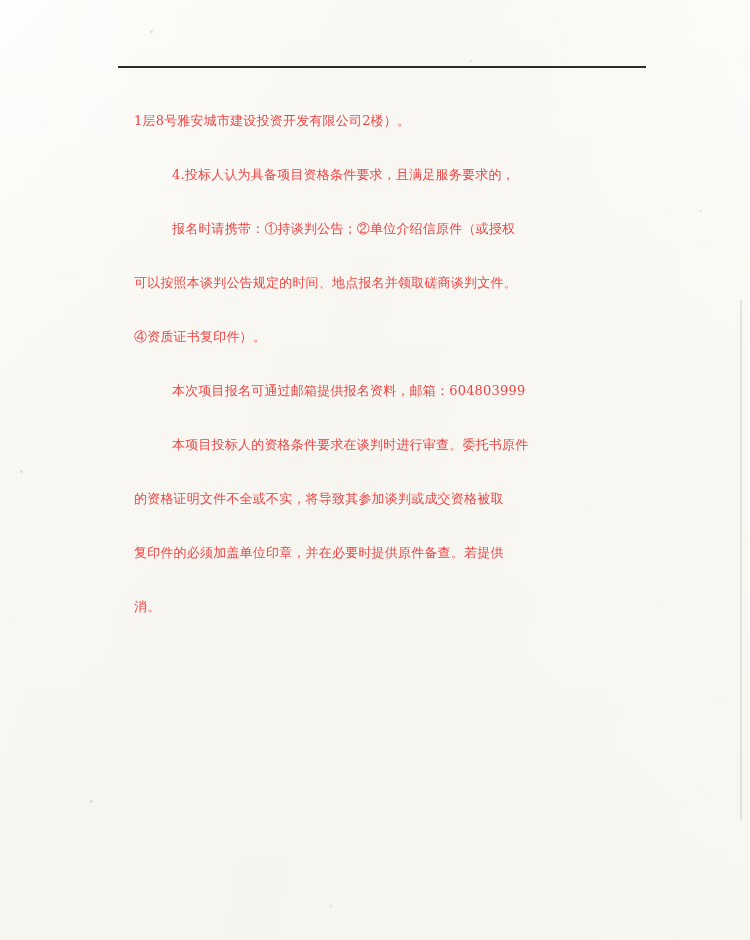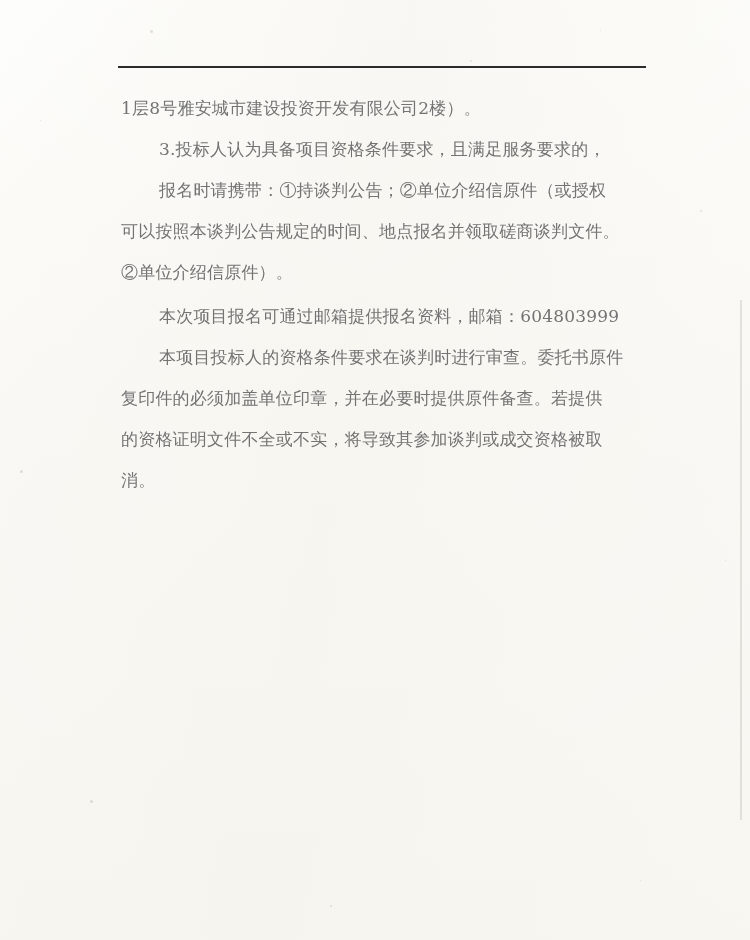--- a/index.html
+++ b/index.html
@@ -41,27 +41,27 @@
     height: 2px;
     background: #2b2b2b;
   }
   .content {
     position: absolute;
     left: 118px;
     top: 86px;
     width: 530px;
   }
   .p {
-    font-size: 17px;
+    font-size: 13px;
     line-height: 38px;
     letter-spacing: 0.2px;
-    margin: 3px;
+    margin: 16px;
     text-align: justify;
     text-justify: inter-ideograph;
-    color: #737373;
+    color: #ef4444;
   }
   .indent {
     text-indent: 38px;
   }
   .gap-sm { margin-top: 2px; }
   .gap-md { margin-top: 6px; }
 
   .faint-line {
     position: absolute;
     right: 8px;
@@ -79,30 +79,30 @@
 <div class="page">
 
   <div class="rule"></div>
 
   <div class="faint-line"></div>
 
   <div class="content">
 
     <p class="p">1层8号雅安城市建设投资开发有限公司2楼）。</p>
 
-    <p class="p indent gap-sm">3.投标人认为具备项目资格条件要求，且满足服务要求的，</p>
+    <p class="p indent gap-sm">4.投标人认为具备项目资格条件要求，且满足服务要求的，</p>
     <p class="p indent">报名时请携带：①持谈判公告；②单位介绍信原件（或授权</p>
 
     <p class="p">可以按照本谈判公告规定的时间、地点报名并领取磋商谈判文件。</p>
-    <p class="p">②单位介绍信原件）。</p>
+    <p class="p">④资质证书复印件）。</p>
 
     <p class="p indent gap-md">本次项目报名可通过邮箱提供报名资料，邮箱：604803999</p>
     <p class="p indent">本项目投标人的资格条件要求在谈判时进行审查。委托书原件</p>
+    <p class="p">的资格证明文件不全或不实，将导致其参加谈判或成交资格被取</p>
     <p class="p">复印件的必须加盖单位印章，并在必要时提供原件备查。若提供</p>
-    <p class="p">的资格证明文件不全或不实，将导致其参加谈判或成交资格被取</p>
     <p class="p">消。</p>
 
   </div>
 </div>
 
 <div class="scan-speck" style="left: 40px; top: 120px; width: 1px; height: 1px;"></div>
 <div class="scan-speck" style="left: 700px; top: 210px; width: 2px; height: 2px;"></div>
 <div class="scan-speck" style="left: 90px; top: 800px; width: 3px; height: 3px;"></div>
 <div class="scan-speck" style="left: 640px; top: 880px; width: 1px; height: 1px;"></div>
 <div class="scan-speck" style="left: 330px; top: 905px; width: 2px; height: 2px;"></div>

